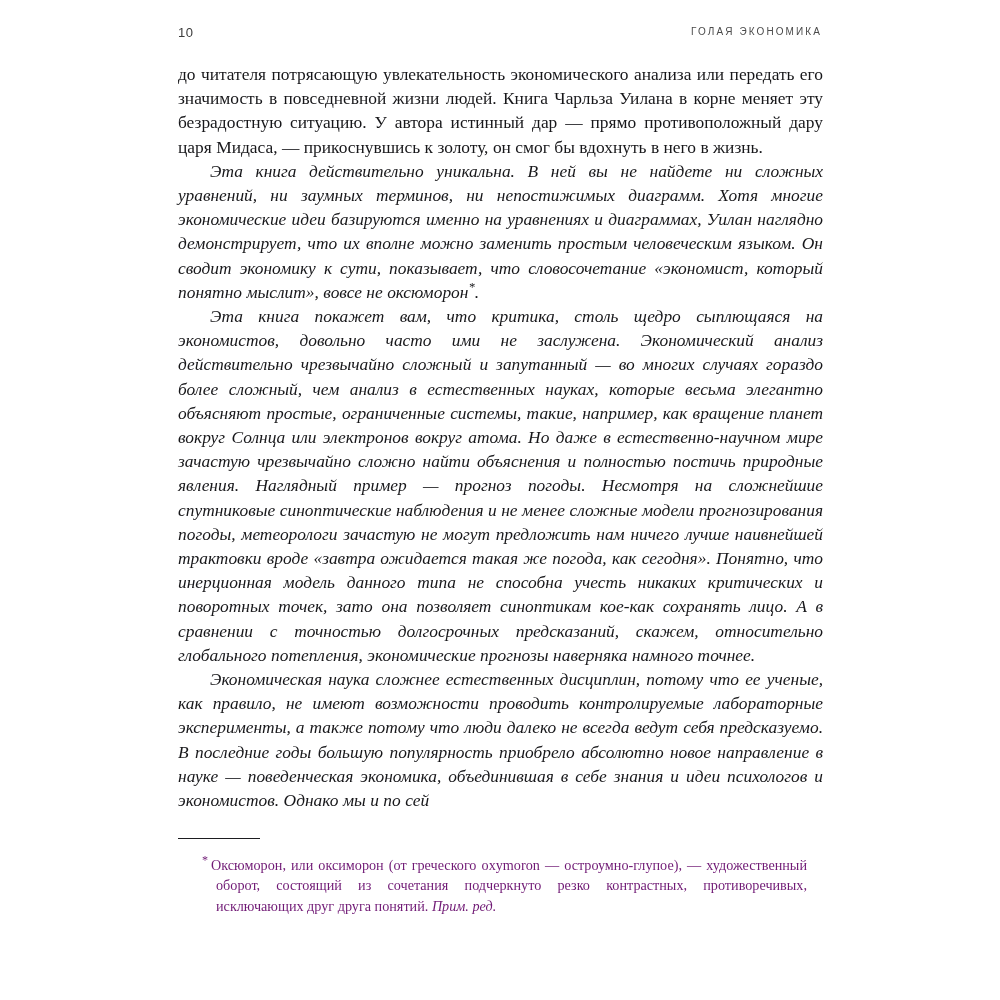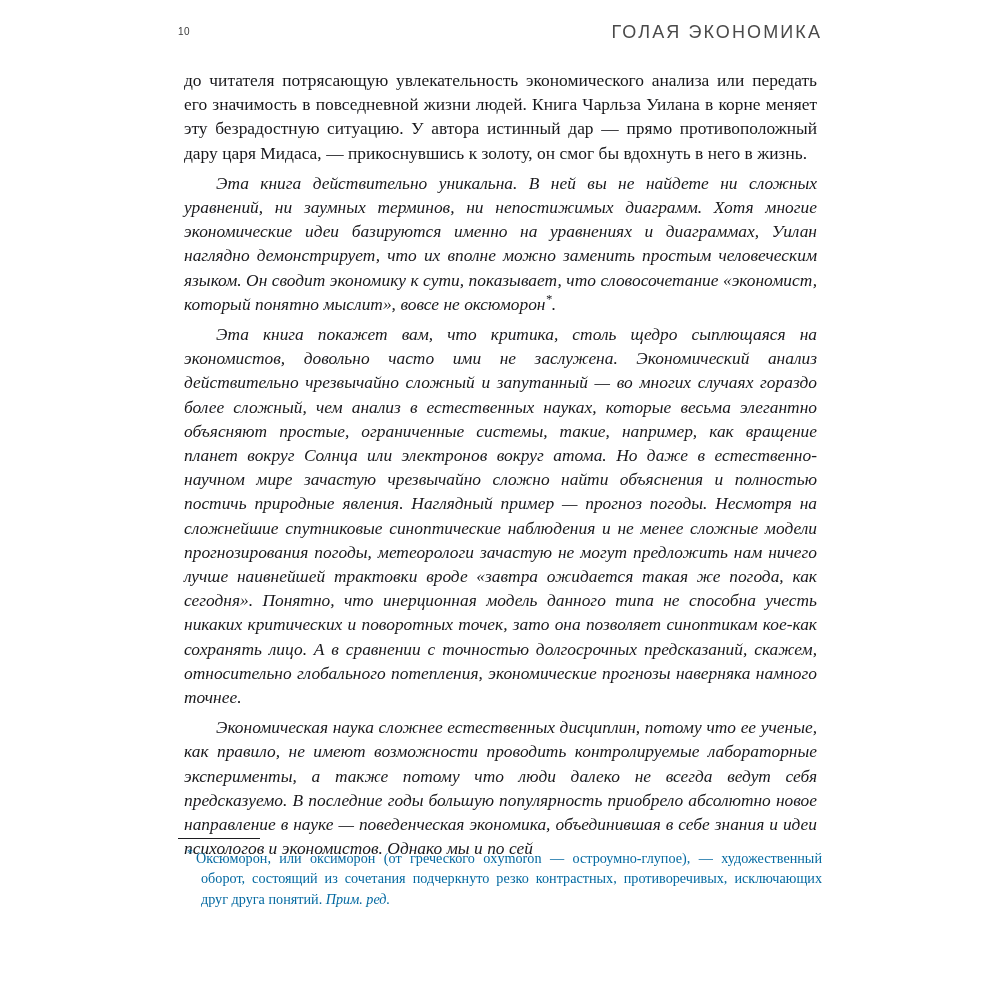--- a/index.html
+++ b/index.html
@@ -25,47 +25,47 @@
     left: 178px;
     width: 644px;
     height: 20px;
     display: flex;
     align-items: center;
     justify-content: space-between;
   }
 
   .folio {
     font-family: "Liberation Sans", sans-serif;
-    font-size: 10px;
+    font-size: 13px;
     color: #3b3b3b;
     letter-spacing: 0.4px;
     line-height: 1;
     white-space: nowrap;
   }
 
   .head-title {
     font-family: "Liberation Sans", sans-serif;
-    font-size: 18px;
+    font-size: 10px;
     color: #4a4a4a;
     letter-spacing: 2.1px;
     line-height: 1;
     white-space: nowrap;
     text-transform: uppercase;
   }
 
   
   .text-block {
     position: absolute;
     top: 62px;
     left: 178px;
     width: 645px;
   }
 
   p.body-par {
-    margin: 6px;
+    margin: 0;
     font-family: "Liberation Serif", "DejaVu Serif", serif;
     font-size: 17.4px;
     line-height: 24.2px;
     color: #17171a;
     text-align: justify;
     text-justify: inter-word;
     hyphens: manual;
     -webkit-hyphens: manual;
     text-indent: 0;
     word-spacing: 0.1px;
@@ -91,25 +91,25 @@
   }
 
   .footnote-rule {
     width: 82px;
     height: 1px;
     background: #1d1d20;
     margin: 0 0 9px 0;
   }
 
   .footnote {
-    margin: 1px;
+    margin: 16px;
     font-family: "Liberation Serif", "DejaVu Serif", serif;
     font-size: 14.2px;
     line-height: 20.3px;
-    color: #0369a1;
+    color: #701a75;
     text-align: justify;
     text-justify: inter-word;
     padding-left: 22px;
     text-indent: -14px;
   }
 
   .footnote .fn-star {
     font-size: 0.85em;
     vertical-align: super;
     line-height: 0;

